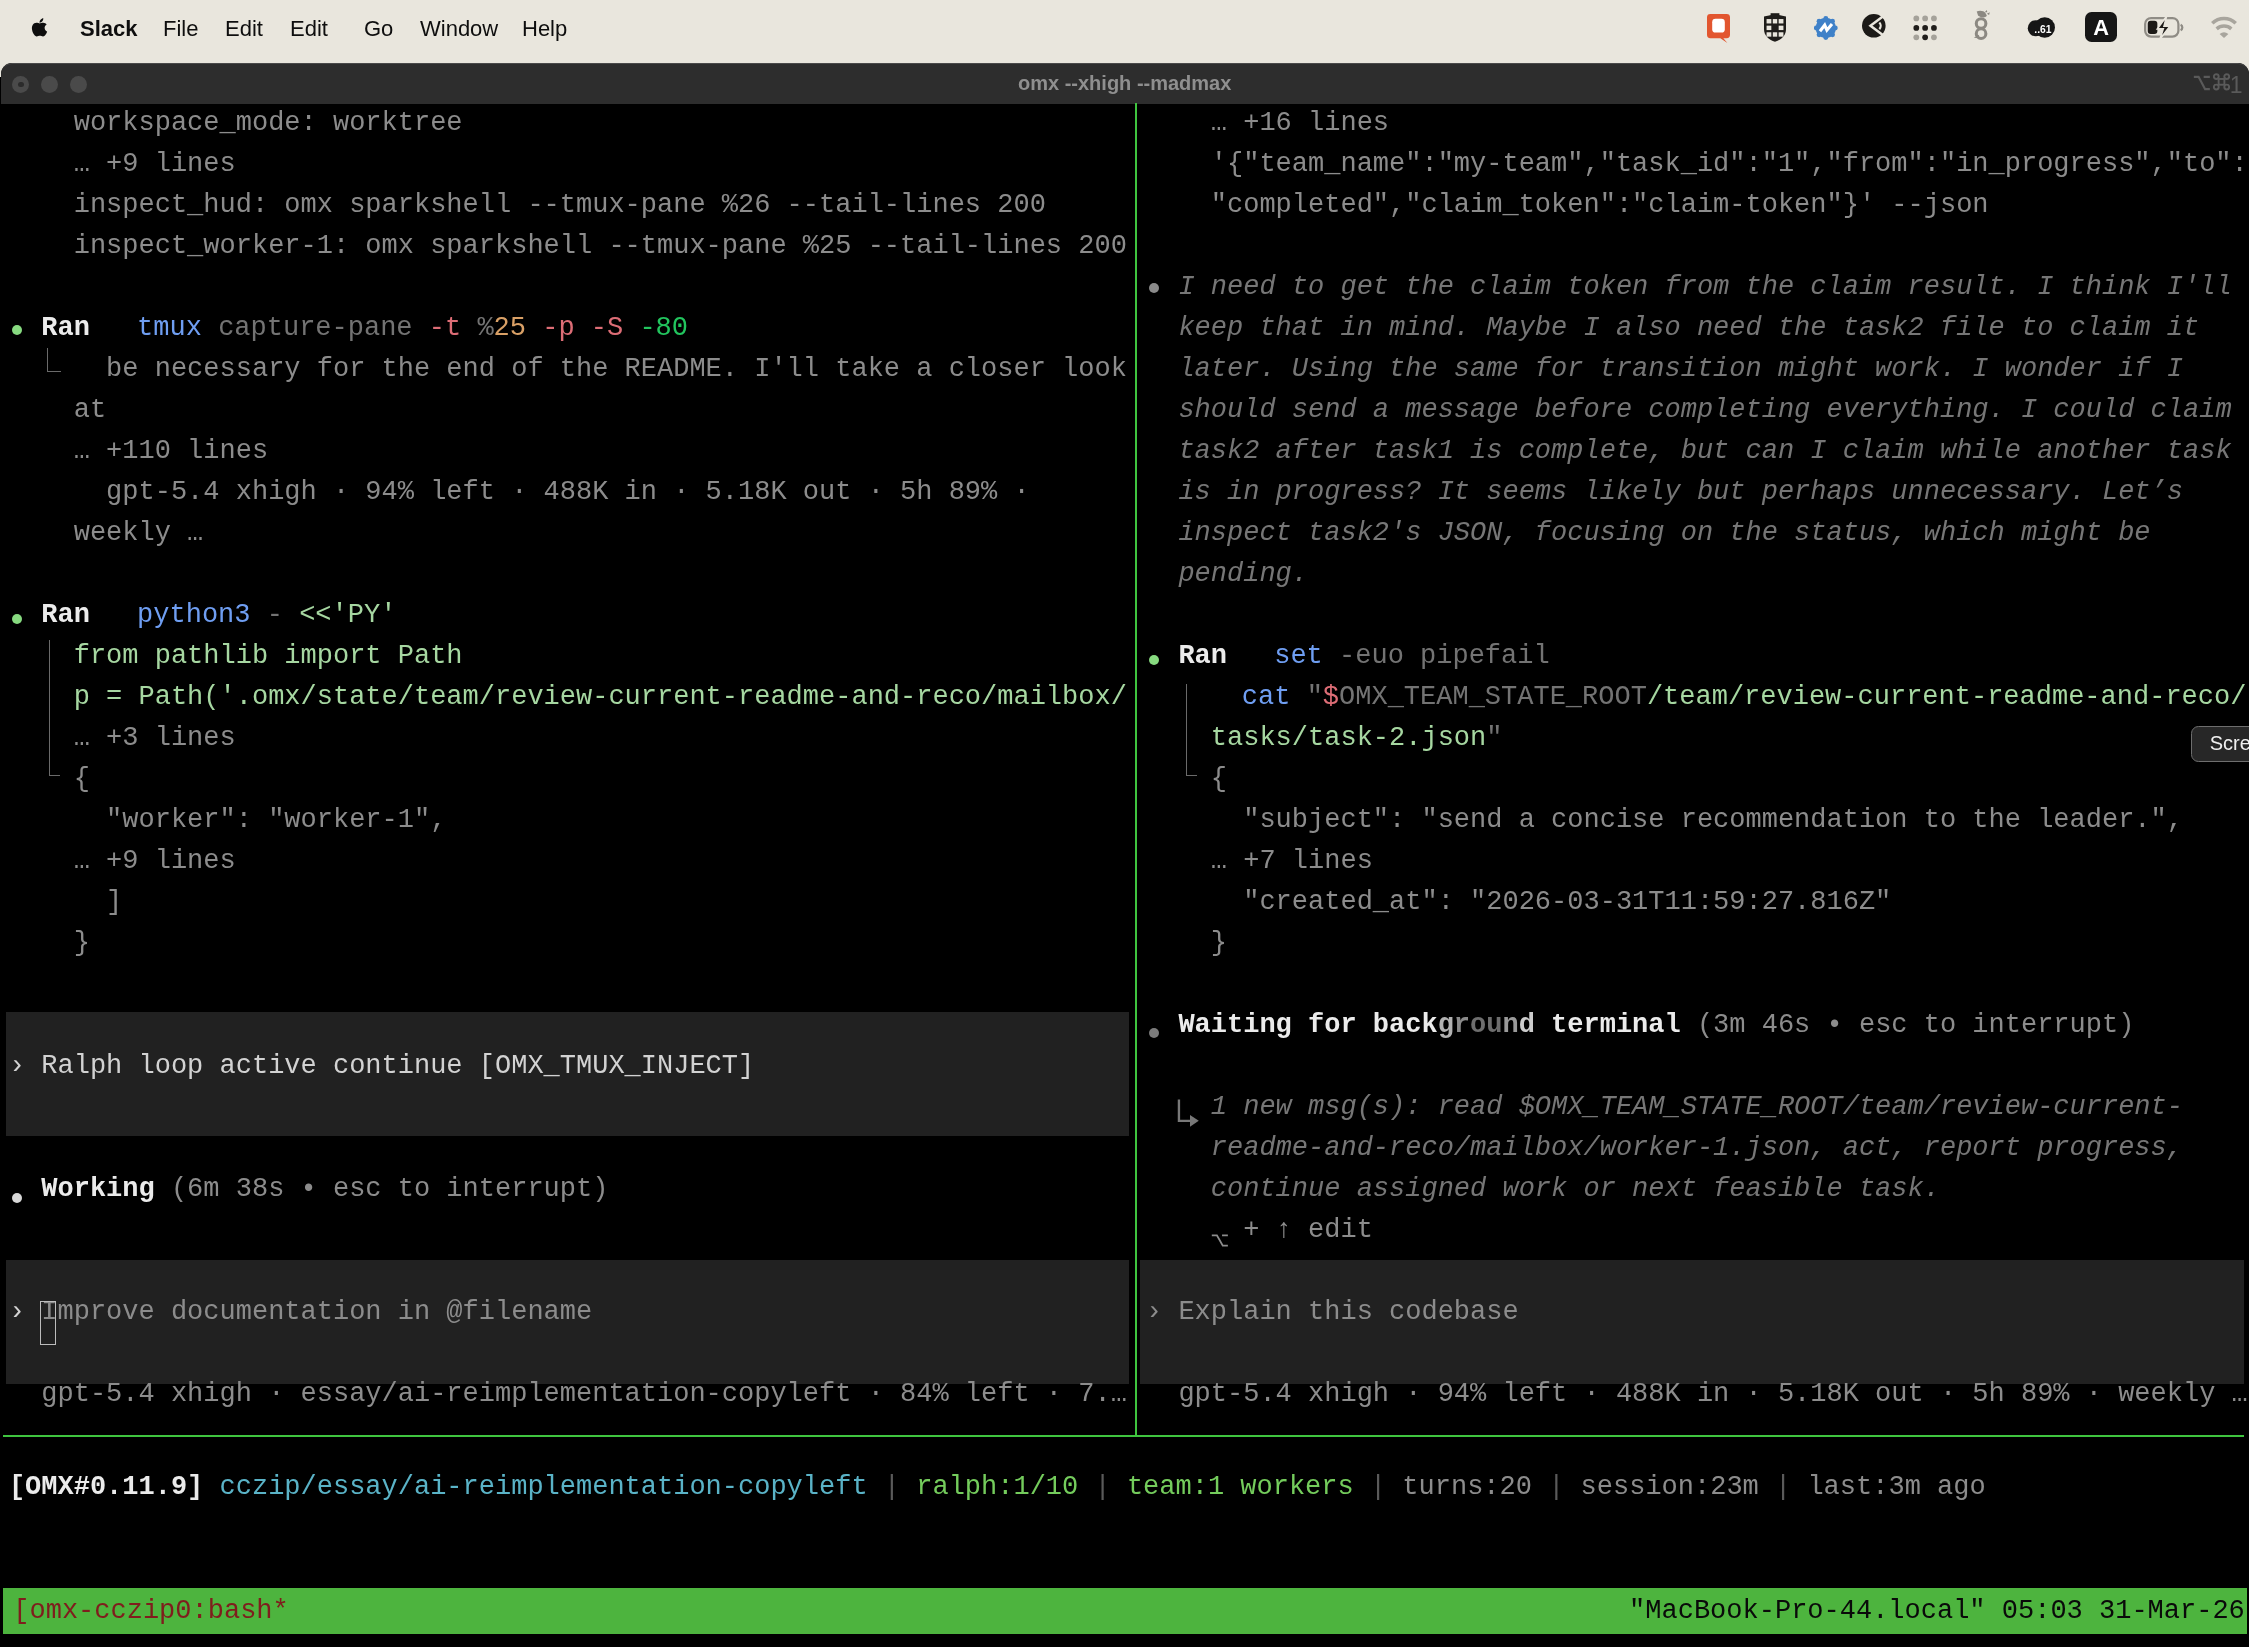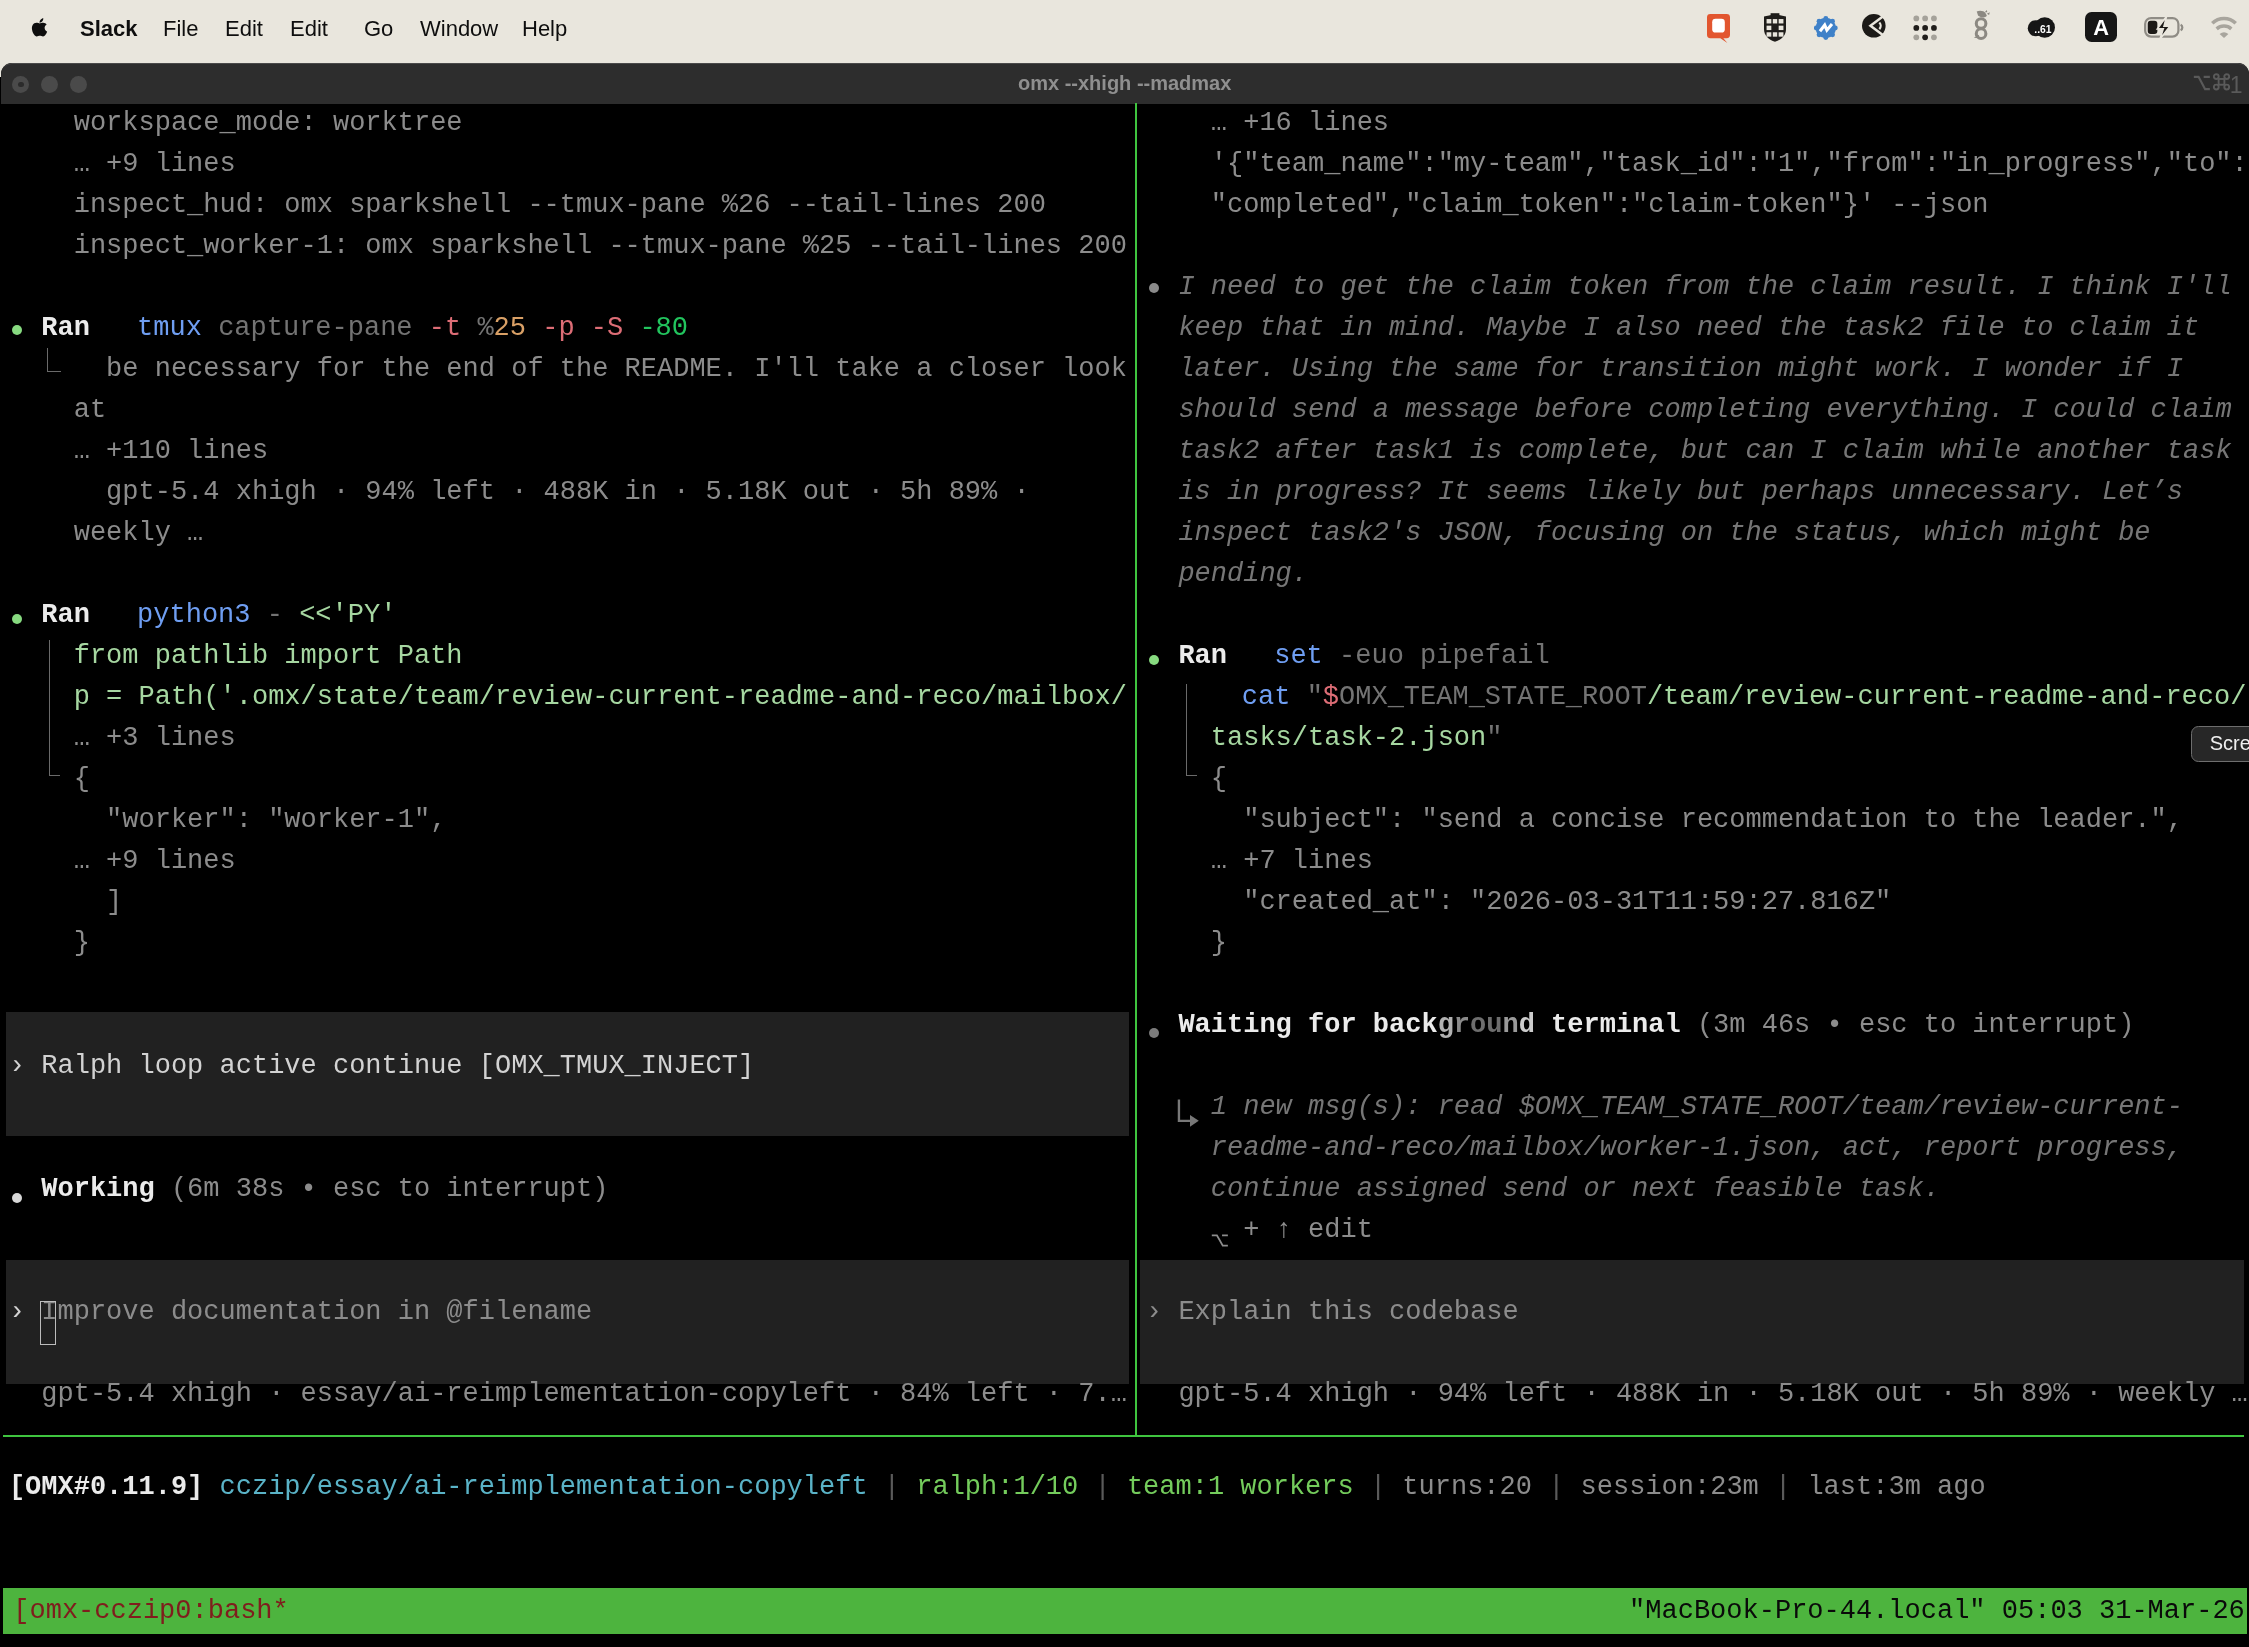--- a/index.html
+++ b/index.html
@@ -214,21 +214,21 @@
     {
       "subject": "send a concise recommendation to the leader.",
     … +7 lines
       "created_at": "2026-03-31T11:59:27.816Z"
     }
 
   <span class="wb">Waiting for back</span><span style="color:#b2b2b2;font-weight:bold">g</span><span style="color:#8a8a8a;font-weight:bold">r</span><span style="color:#6e6e6e;font-weight:bold">ou</span><span style="color:#9a9a9a;font-weight:bold">n</span><span style="color:#cccccc;font-weight:bold">d</span><span class="wb"> terminal</span> (3m 46s • esc to interrupt)
 
   <span class="dim it">  1 new msg(s): read $OMX_TEAM_STATE_ROOT/team/review-current-</span>
     <span class="dim it">readme-and-reco/mailbox/worker-1.json, act, report progress,</span>
-    <span class="dim it">continue assigned send or next feasible task.</span>
+    <span class="dim it">continue assigned work or next feasible task.</span>
       + ↑ edit
 
 <span class="gray">›</span> Explain this codebase
 
   gpt-5.4 xhigh · 94% left · 488K in · 5.18K out · 5h 89% · weekly …</pre>
 
   <div style="position:absolute; left:8.9px; top:1467px; height:41px; font:27px/41px 'Liberation Mono',monospace; white-space:pre; z-index:3;"><span class="wb">[OMX#0.11.9]</span> <span style="color:#5ab3c7">cczip/essay/ai-reimplementation-copyleft</span> <span style="color:#5a5a5a">|</span> <span style="color:#74cc5c">ralph:1/10</span> <span style="color:#5a5a5a">|</span> <span style="color:#74cc5c">team:1 workers</span> <span style="color:#5a5a5a">|</span> <span class="gray">turns:20</span> <span style="color:#5a5a5a">|</span> <span class="gray">session:23m</span> <span style="color:#5a5a5a">|</span> <span class="gray">last:3m ago</span></div>
 
   <svg style="position:absolute;left:1176px;top:1098px;z-index:4" width="25" height="31" viewBox="0 0 34 42">
     <path d="M4 2 V31 H20" stroke="#787878" stroke-width="3.2" fill="none"></path>

